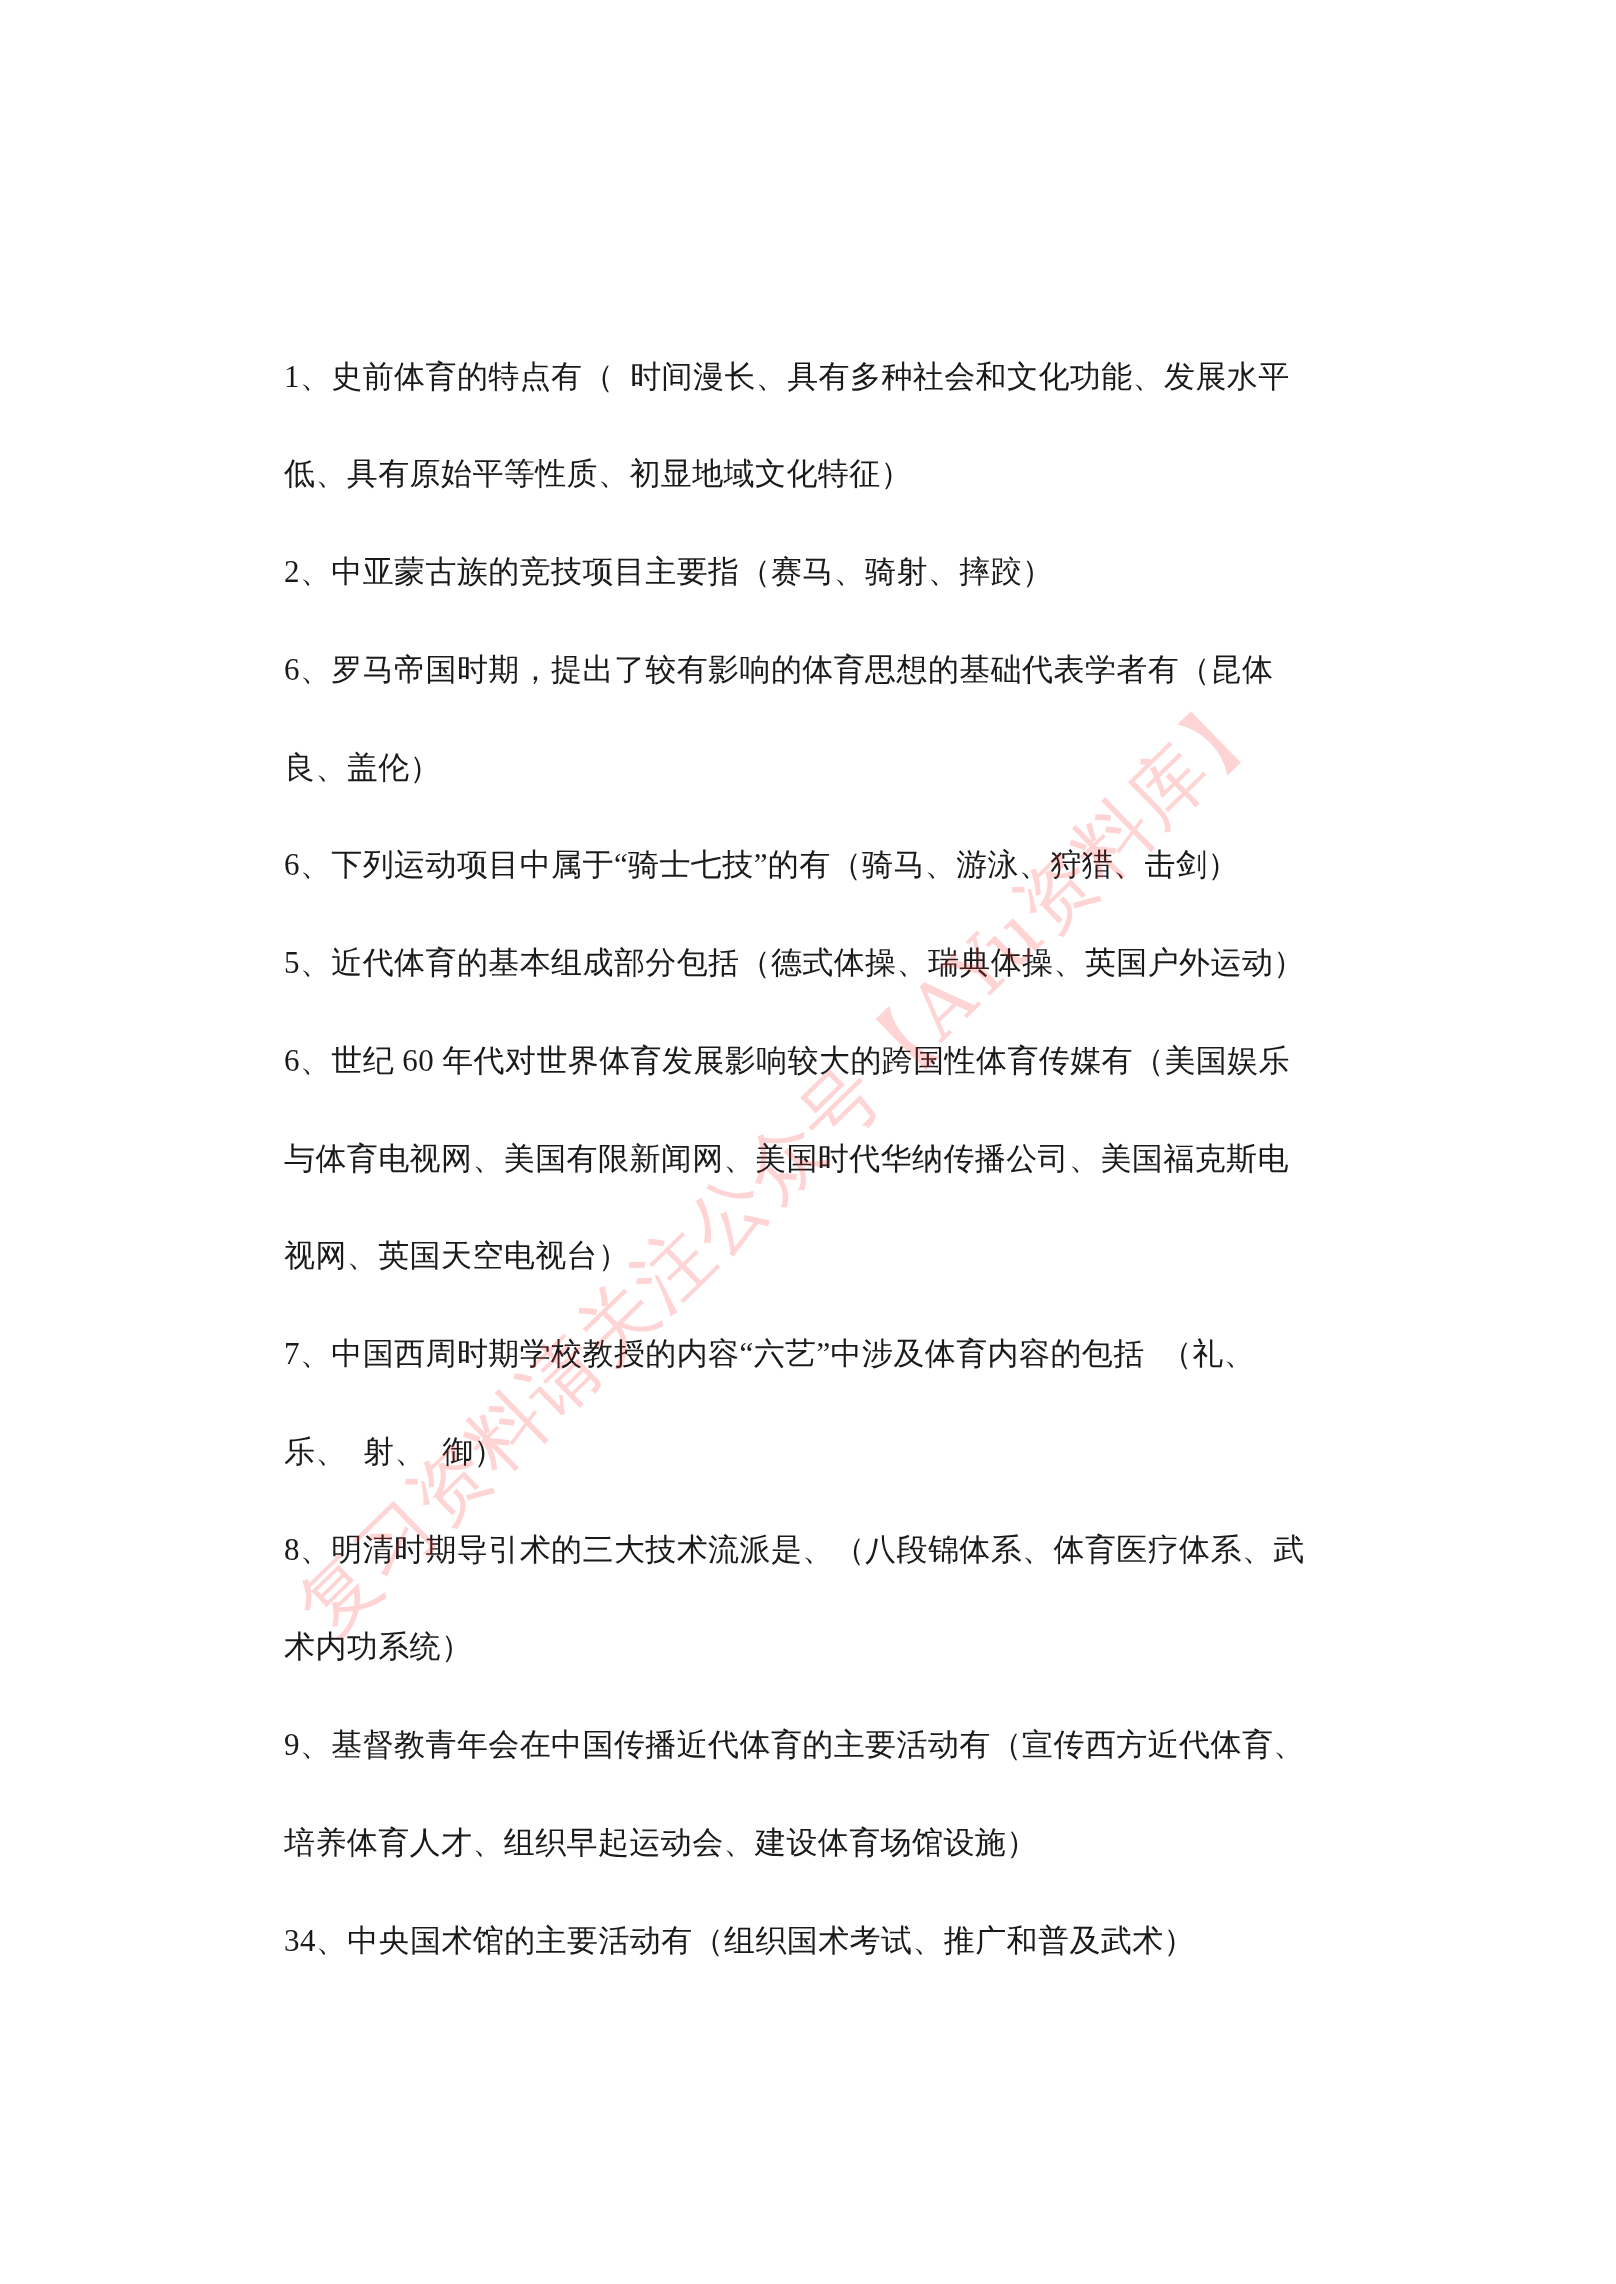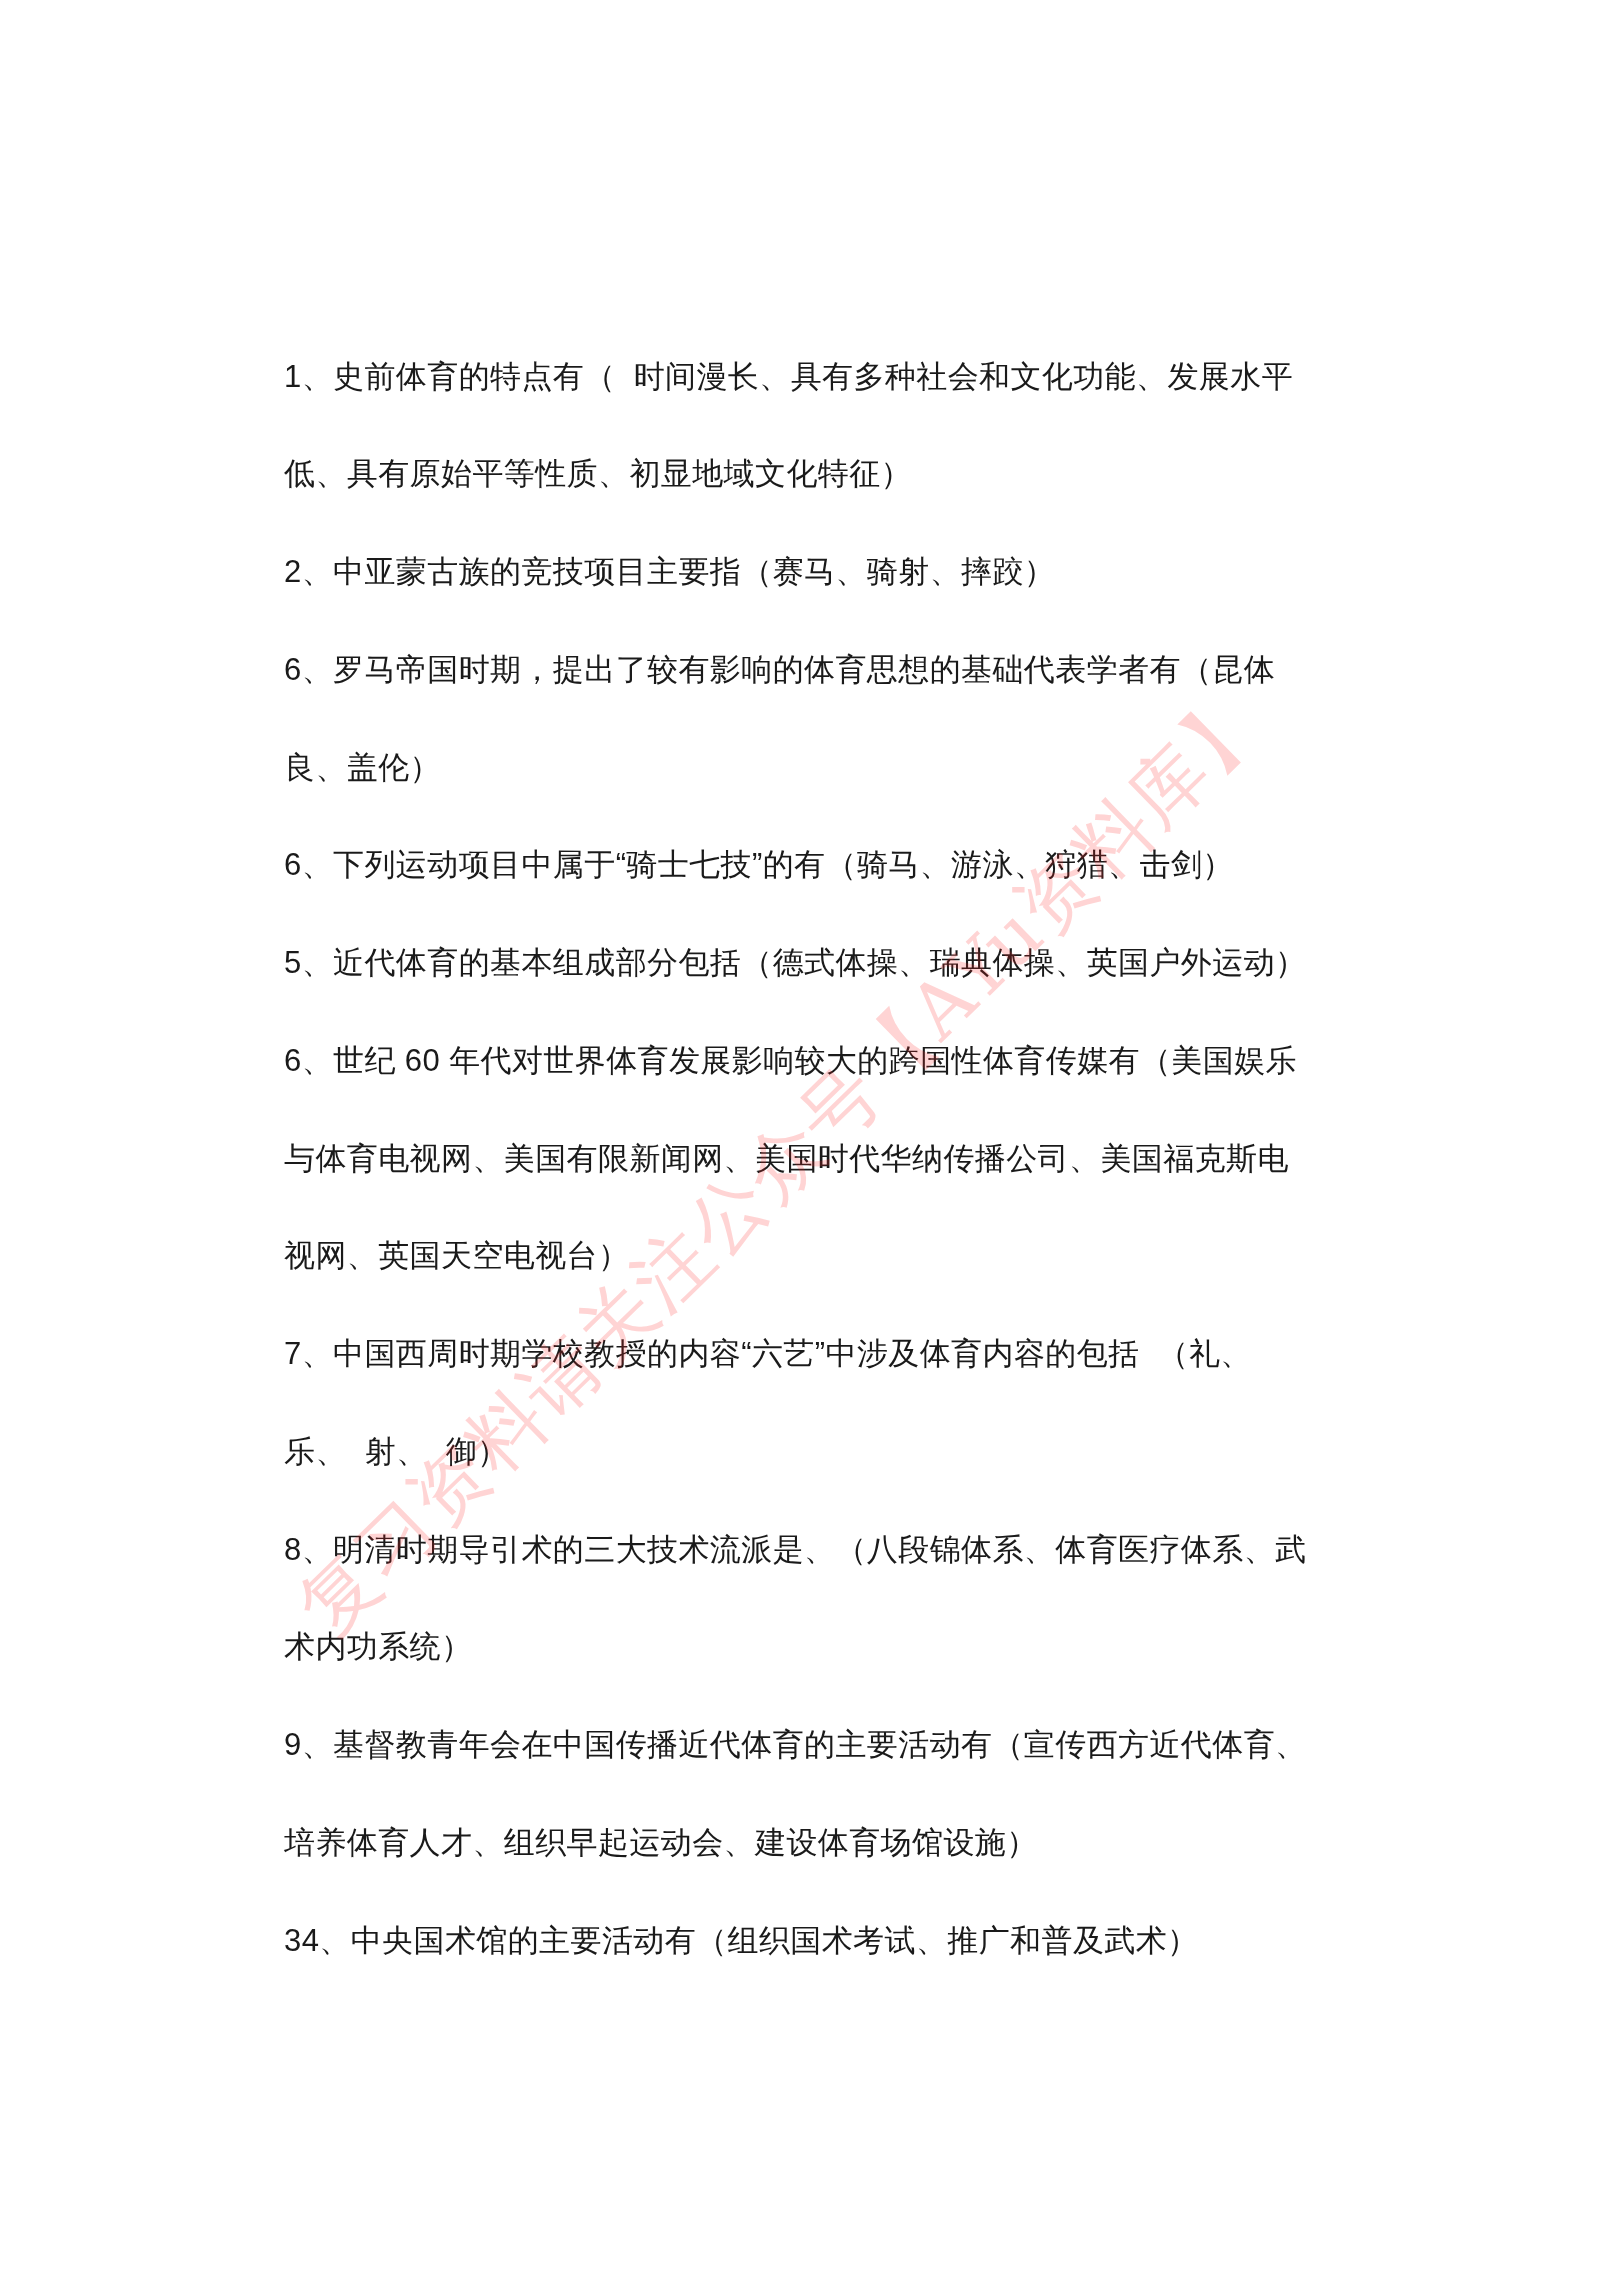--- a/index.html
+++ b/index.html
@@ -23,21 +23,21 @@
     .content {
       position: absolute;
       left: 284px;
       top: 0;
       width: 1078px;
     }
     .line {
       position: absolute;
       left: 0;
       white-space: pre;
-      font-family: Liberation Sans, sans-serif;
+      font-family: Liberation Serif, serif;
       font-size: 31px;
       line-height: 37px;
       height: 37px;
       color: #1a1a1a;
       letter-spacing: 0.4px;
     }
     .watermark {
       position: absolute;
       left: 782px;
       top: 1162px;

